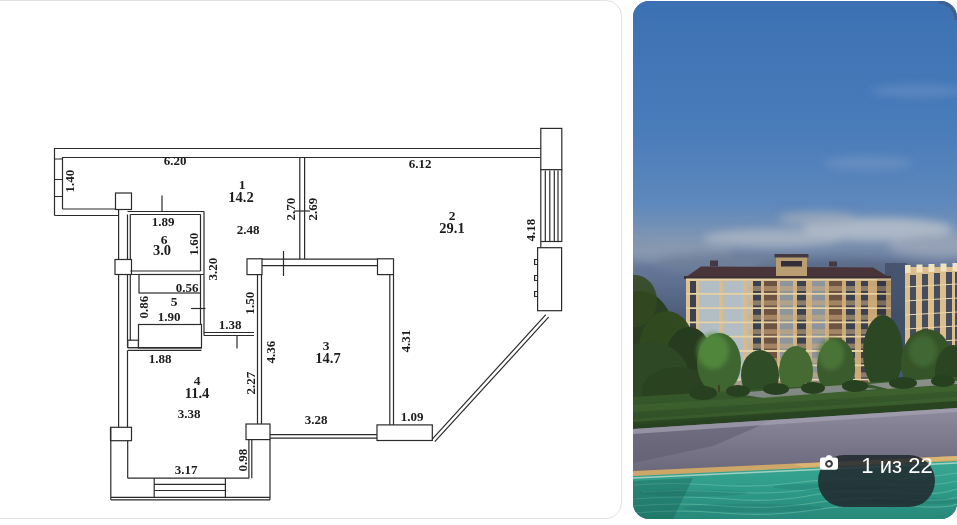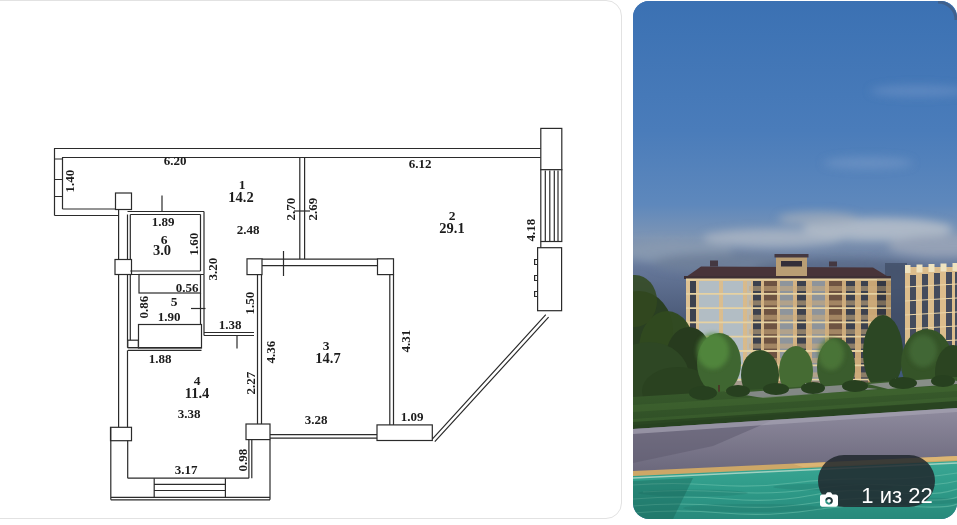--- a/index.html
+++ b/index.html
@@ -1,21 +1,21 @@
 <!DOCTYPE html>
 <html><head>
 <meta charset="utf-8">
 <style>
 html,body{margin:0;padding:0;background:#fff;}
 body{width:957px;height:525px;overflow:hidden;font-family:"Liberation Sans",sans-serif;}
 .wrap{position:relative;width:939px;height:525px;}
 .cardL{position:absolute;left:-20px;top:0;width:640px;height:517px;background:#fff;border:1px solid #e2e2e2;border-radius:16px;}
 .photo{position:absolute;left:633px;top:1px;width:324px;height:518px;border-radius:16px;overflow:hidden;background:#4a7cba;}
 .plan{position:absolute;left:0;top:0;}
-.badge{position:absolute;left:185px;top:454px;width:117px;height:52px;border-radius:26px;background:rgba(33,40,45,0.86);display:flex;align-items:flex-end;justify-content:center;gap:23px;}
+.badge{position:absolute;left:185px;top:454px;width:117px;height:52px;border-radius:26px;background:rgba(33,40,45,0.86);display:flex;align-items:flex-start;justify-content:center;gap:23px;}
 .badge span{color:#fff;font-size:22px;line-height:1;}
 </style>
 </head>
 <body>
 <div class="wrap">
 
 <div class="cardL"></div>
 
 <svg class="plan" width="630" height="525" viewBox="0 0 630 525" fill="none" stroke="#2b2b2b" stroke-width="1.2">
 

